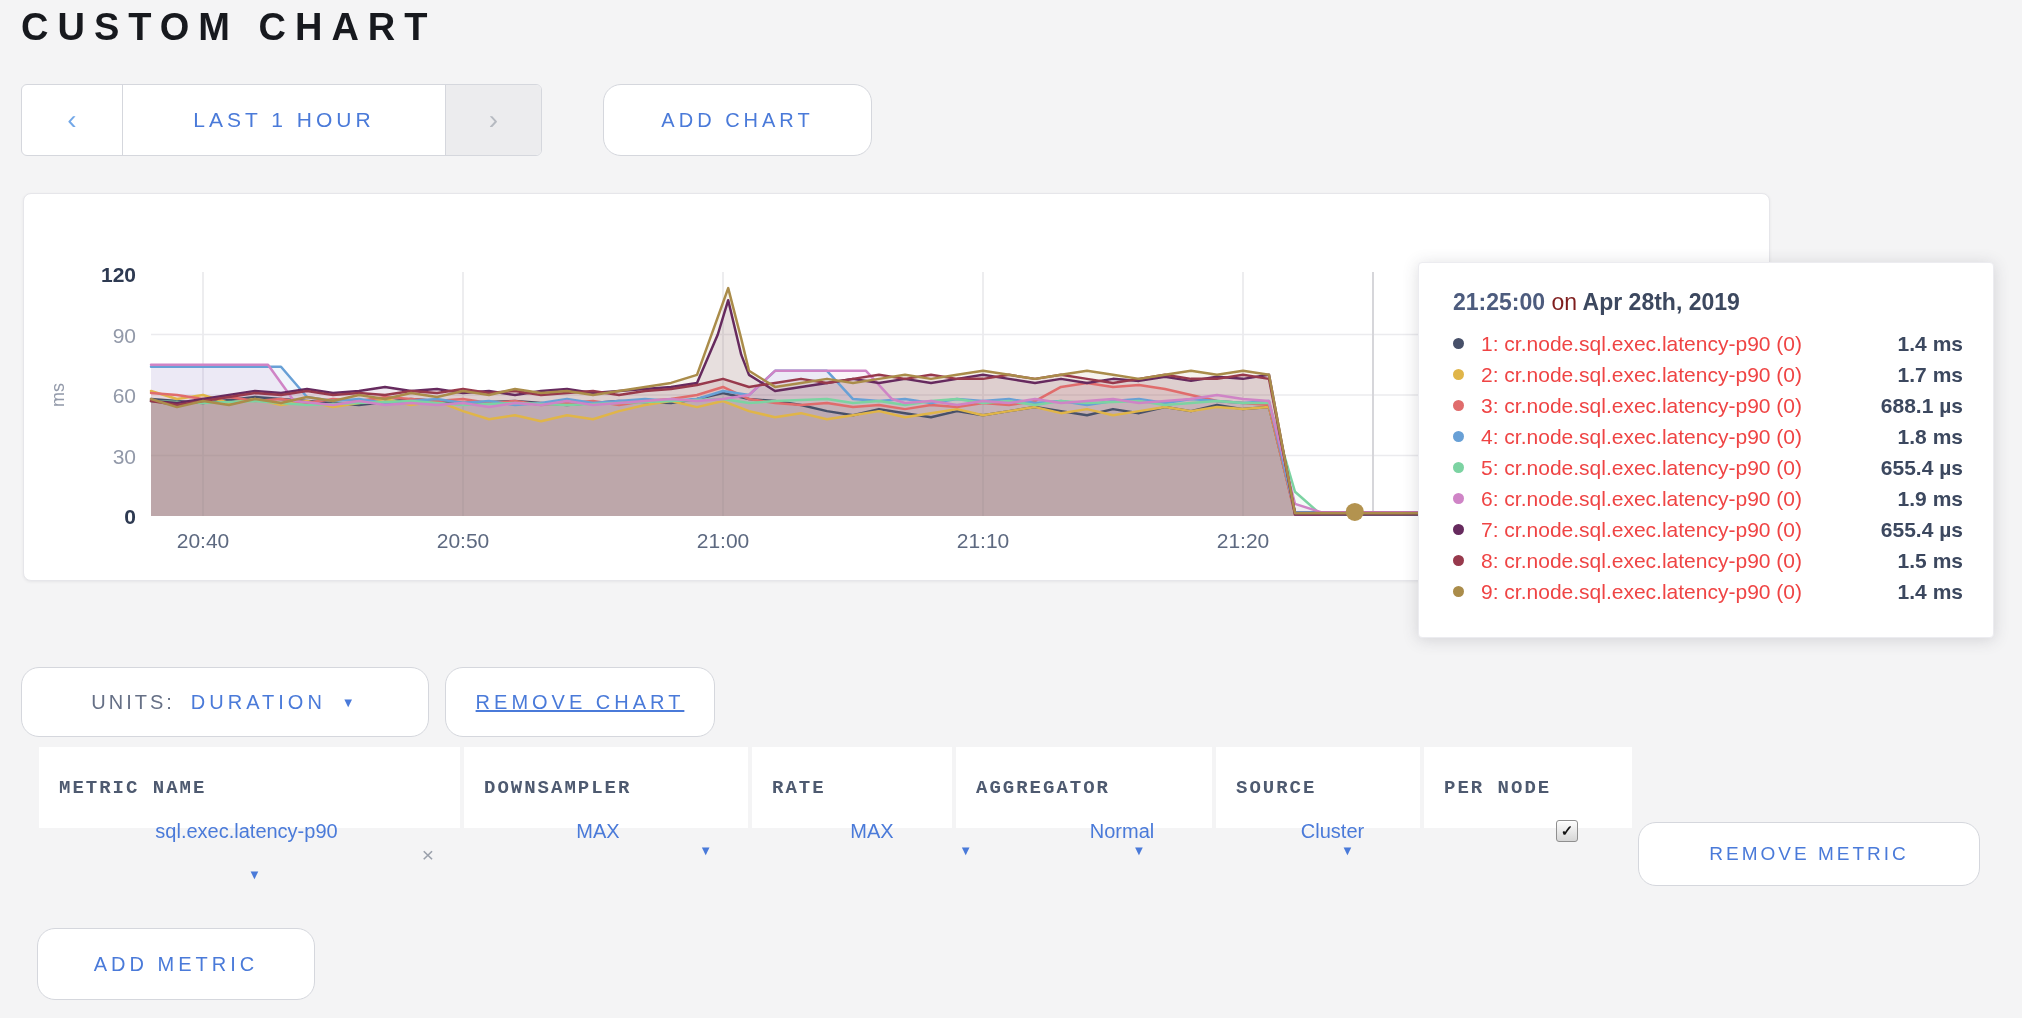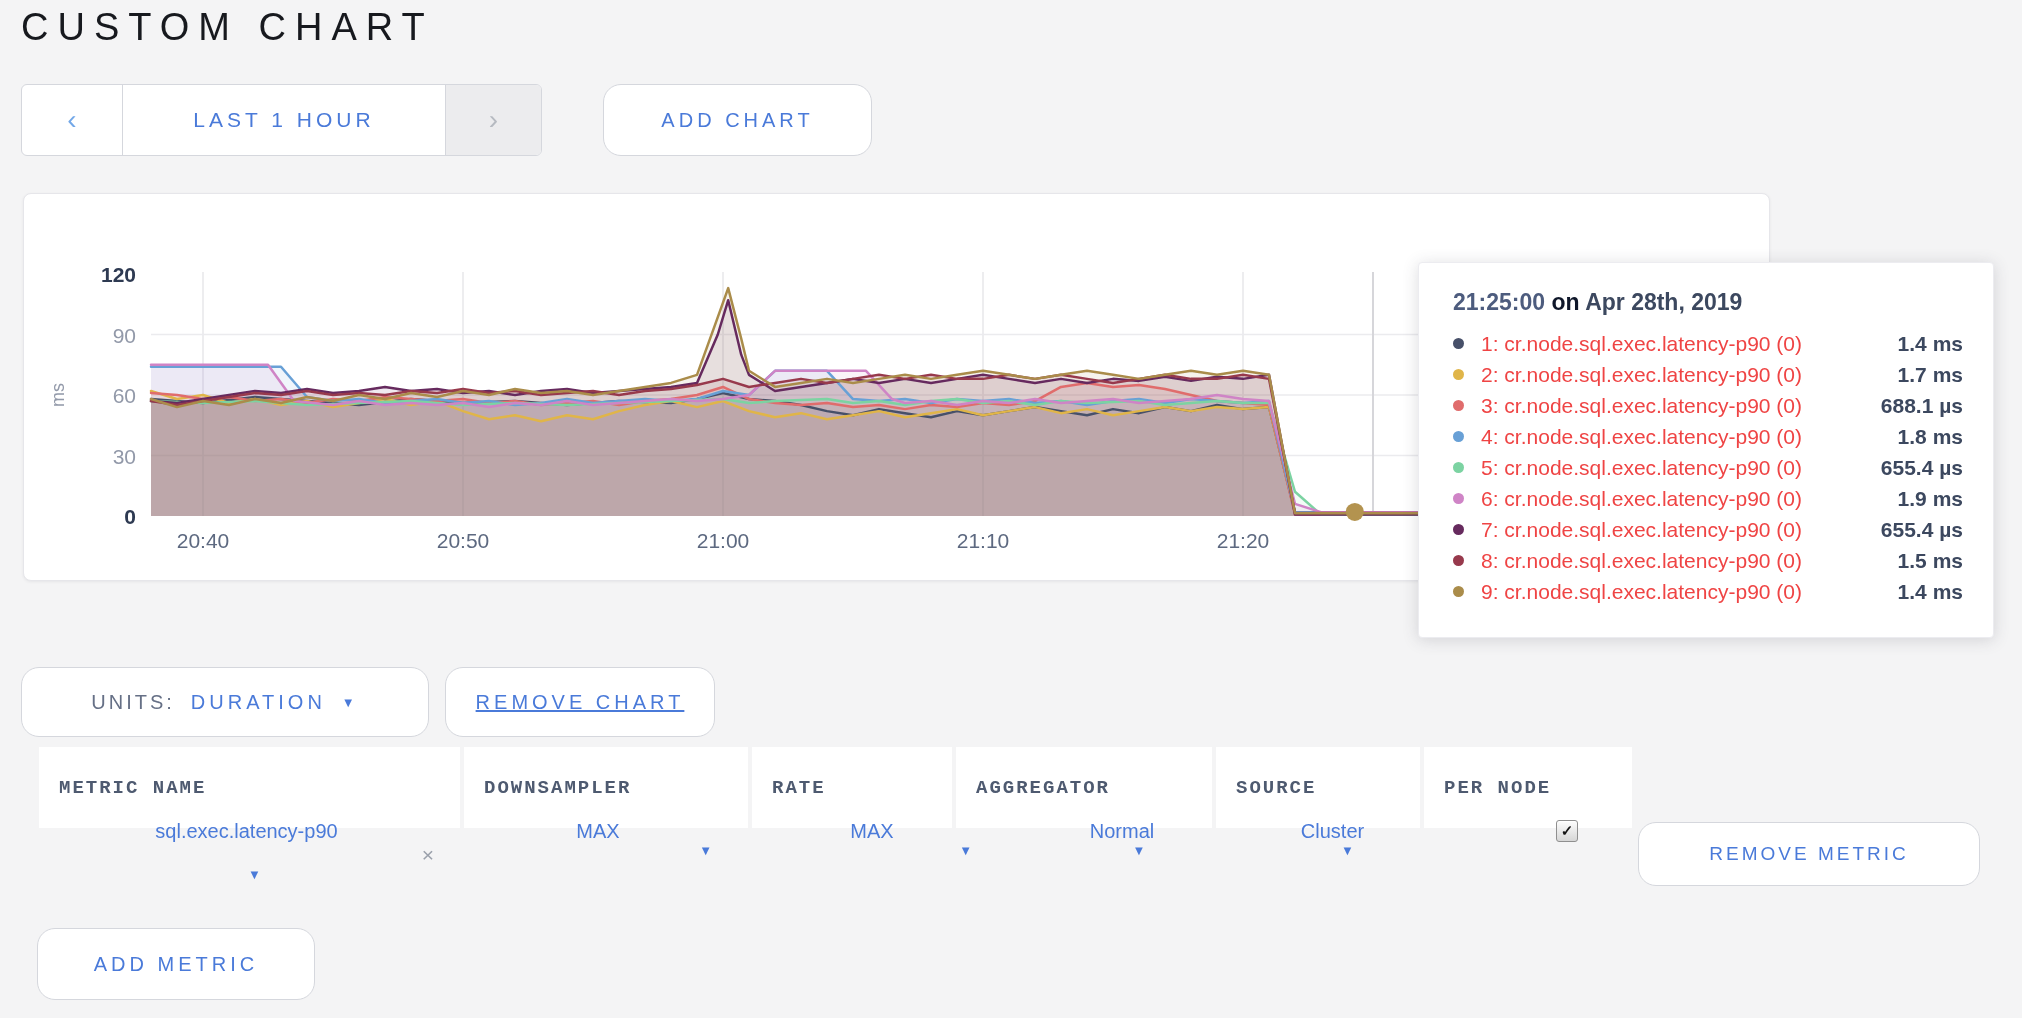--- a/index.html
+++ b/index.html
@@ -1,18 +1,18 @@
 <!DOCTYPE html>
 <html><head>
 <meta charset="utf-8">
 <style>
   html,body{margin:0;padding:0;background:#f4f4f5;font-family:"Liberation Sans",sans-serif;}
   #app{position:relative;width:2022px;height:1018px;overflow:hidden;}
 
-  .page-title{position:absolute;left:21px;top:6px;font-size:38px;font-weight:400;
+  .page-title{position:absolute;left:21px;top:6px;font-size:38px;font-weight:700;
     letter-spacing:9px;color:#17191e;}
 
   
   .time-widget{position:absolute;left:21px;top:84px;height:72px;display:flex;
     border:1px solid #d5d7dd;border-radius:6px;overflow:hidden;background:#fff;box-sizing:border-box;}
   .tw-seg{display:flex;align-items:center;justify-content:center;cursor:pointer;}
   .tw-prev{width:100px;border-right:1px solid #d5d7dd;color:#73a8e8;font-size:28px;}
   .tw-label{width:322px;color:#4a7ad9;font-size:21px;letter-spacing:4px;}
   .tw-next{width:95px;border-left:1px solid #d5d7dd;background:#ececee;color:#b6bac1;font-size:28px;}
 
@@ -30,21 +30,21 @@
   
   .chart-card{position:absolute;left:23px;top:193px;width:1747px;height:388px;background:#fff;
     border:1px solid #e6e6ea;border-radius:8px;box-shadow:0 1px 3px rgba(40,40,60,.07);box-sizing:border-box;}
   .chart-card svg{display:block;}
 
   
   .tooltip{position:absolute;left:1418px;top:262px;width:576px;box-sizing:border-box;
     background:#fff;border:1px solid #ececf0;border-radius:4px;padding:26px 30px 30px 34px;
     box-shadow:0 2px 16px rgba(60,60,80,.18);z-index:10;}
   .tt-title{font-size:23px;color:#4d5c7e;font-weight:700;}
-  .tt-on{color:#0f172a;font-weight:700;}
+  .tt-on{color:#7f1d1d;font-weight:400;}
   .tt-date{color:#3c485f;}
   .tt-rows{margin-top:12px;}
   .tt-row{display:flex;align-items:center;height:31px;}
   .tt-dot{width:11px;height:11px;border-radius:50%;margin-right:17px;flex:0 0 11px;}
   .tt-label{font-size:21px;color:#ef4444;}
   .tt-value{margin-left:auto;font-size:21px;color:#3c485f;font-weight:700;}
 
   
   .thead{position:absolute;left:39px;top:747px;width:1593px;height:81px;display:flex;gap:4px;font-family:Liberation Mono, monospace;}
   .th{background:#fff;display:flex;align-items:center;padding-left:20px;box-sizing:border-box;

